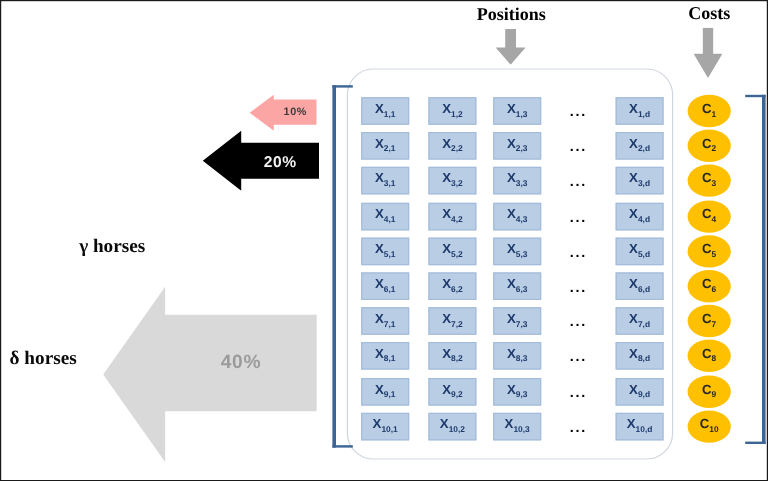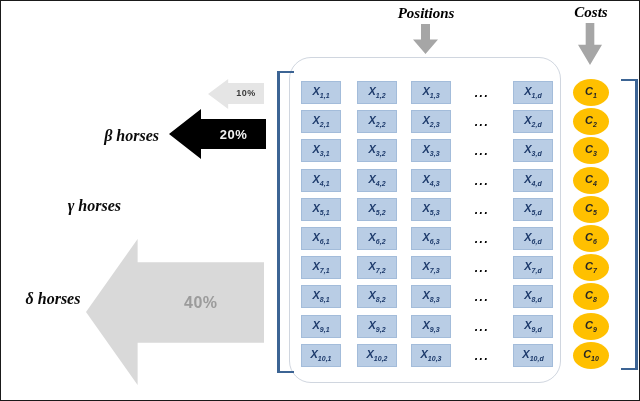--- a/index.html
+++ b/index.html
@@ -2,21 +2,21 @@
 <html><head>
 <meta charset="utf-8">
 <style>
   html,body { margin:0; padding:0; background:#fff; }
   #stage {
     position:relative; width:640px; height:401px;
     box-sizing:border-box; border:1px solid #1a1a1a;
     background:#fff; overflow:hidden;
     font-family:"Liberation Sans", sans-serif;
   }
-  .abs { position:absolute;font-style:italic; }
+  .abs { position:absolute; }
 
   
   .heading {
     font-family:"Liberation Serif", serif; font-weight:bold;
     font-size:15px; color:#000; text-align:center; white-space:nowrap;
   }
 
   
   .down-arrow {
     background:#a6a6a6;
@@ -28,21 +28,21 @@
     font-family:"Liberation Serif", serif; font-weight:bold;
     font-size:16px; color:#0a0a0a; white-space:nowrap;
   }
 
   
   .block-arrow { position:absolute; }
   .block-arrow .pct {
     position:absolute; display:flex; align-items:center; justify-content:center;
     font-weight:bold; letter-spacing:.5px;
   }
-  .arrow1 { background:#e5e5e5;
+  .arrow1 { background:#fca5a5;
     clip-path:polygon(0 50%, 36% 0, 36% 13%, 100% 13%, 100% 83%, 36% 83%, 36% 100%); }
   .arrow1 .pct { left:36%; right:0; top:13%; bottom:17%; font-size:9px; color:#3b3b3b; }
   .arrow2 { background:#000000;
     clip-path:polygon(0 50%, 33% 0, 33% 20%, 100% 20%, 100% 80%, 33% 80%, 33% 100%); }
   .arrow2 .pct { left:33%; right:0; top:20%; bottom:20%; font-size:13px; color:#f2f2f2; }
   .arrow3 { background:#a4a4a4;
     clip-path:polygon(0 50%, 32% 0, 32% 20%, 100% 20%, 100% 83%, 32% 83%, 32% 100%); }
   .arrow3 .pct { left:32%; right:0; top:20%; bottom:17%; font-size:14px; color:#f2f2f2; }
   .arrow4 { background:#d9d9d9; filter:drop-shadow(0 0 1px #ababab);
     clip-path:polygon(0 50%, 29% 0, 29% 16%, 100% 16%, 100% 71%, 29% 71%, 29% 100%); }
@@ -87,23 +87,22 @@
 <body>
 
 <div id="stage">
 
   <div class="abs heading" style="left:385px; top:4px; width:80px;">Positions</div>
   <div class="abs down-arrow" style="left:412px; top:23px; width:25px; height:30px;"></div>
 
   <div class="abs heading" style="left:560px; top:3px; width:60px;">Costs</div>
   <div class="abs down-arrow" style="left:577px; top:22px; width:24px; height:42px;"></div>
 
-  <div class="abs group-label" style="left:58px; top:126px; width:100px; text-align:right;">β horses</div>
   <div class="abs group-label" style="left:20px; top:196px; width:100px; text-align:right;">γ horses</div>
-  <div class="abs group-label" style="left:7px; top:289px; width:90px;text-align:center;">δ horses</div>
+  <div class="abs group-label" style="left:7px; top:289px; width:90px;">δ horses</div>
 
   <div class="block-arrow arrow1" style="left:207px; top:78px; width:56px; height:30px;">
     <span class="pct">10%</span>
   </div>
   <div class="block-arrow arrow2" style="left:168px; top:108px; width:97px; height:50px;">
     <span class="pct">20%</span>
   </div>
   <div class="block-arrow arrow4" style="left:85px; top:238px; width:178px; height:146px;">
     <span class="pct">40%</span>
   </div>

